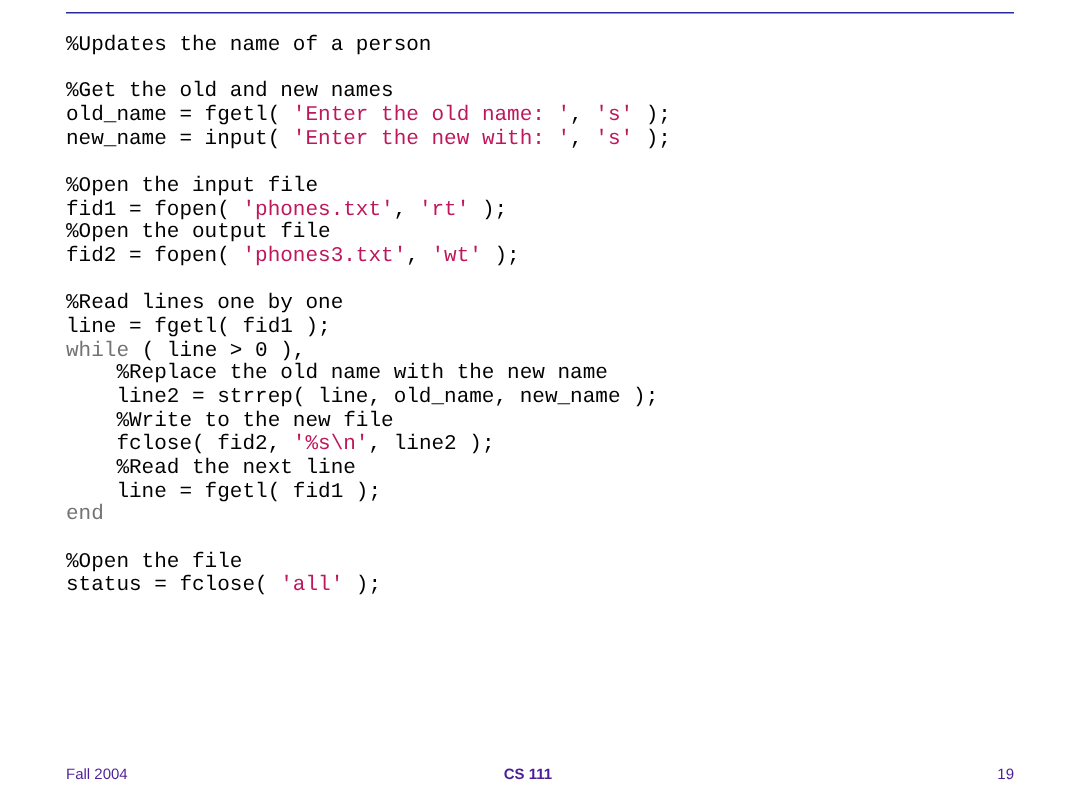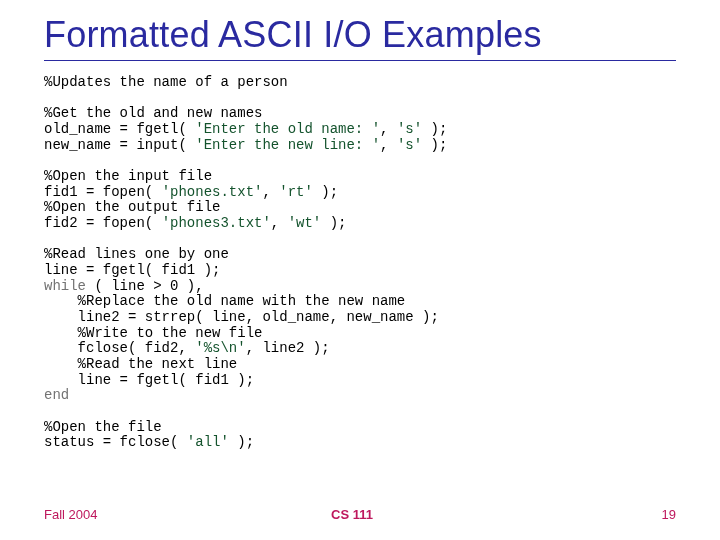--- a/index.html
+++ b/index.html
@@ -34,52 +34,51 @@
   }
   .code {
     font-family: "Courier New", Courier, monospace;
     font-size: 14px;
     line-height: 1.12;
     white-space: pre;
     color: #000;
   }
   .kw-comment { color: #000; font-family: Liberation Mono, monospace; }
   .kw-keyword { color: #737373; }
-  .kw-string  { color: #14532d; }
+  .kw-string  { color: #be185d; }
   .footer {
     position: absolute;
     bottom: 18px;
     left: 44px;
     right: 44px;
     font-family: Verdana, Arial, sans-serif;
-    font-size: 13px;
-    color: #be185d;
+    font-size: 10px;
+    color: #4c1d95;
     display: flex;
     justify-content: space-between;
   }
   .footer .center {
     position: absolute;
     left: 0; right: 16px;
     text-align: center;
     font-weight: bold;
   }
 </style>
 </head>
 <body>
 
 <div class="slide">
 
-  <div class="title">Formatted ASCII I/O Examples</div>
   <hr class="rule">
 
   <div class="code"><span class="kw-comment">%Updates the name of a person</span>
 
 <span class="kw-comment">%Get the old and new names</span>
 <span>old_name = fgetl( </span><span class="kw-string">'Enter the old name: '</span><span>, </span><span class="kw-string">'s'</span><span> );</span>
-<span>new_name = input( </span><span class="kw-string">'Enter the new line: '</span><span>, </span><span class="kw-string">'s'</span><span> );</span>
+<span>new_name = input( </span><span class="kw-string">'Enter the new with: '</span><span>, </span><span class="kw-string">'s'</span><span> );</span>
 
 <span class="kw-comment">%Open the input file</span>
 <span>fid1 = fopen( </span><span class="kw-string">'phones.txt'</span><span>, </span><span class="kw-string">'rt'</span><span> );</span>
 <span class="kw-comment">%Open the output file</span>
 <span>fid2 = fopen( </span><span class="kw-string">'phones3.txt'</span><span>, </span><span class="kw-string">'wt'</span><span> );</span>
 
 <span class="kw-comment">%Read lines one by one</span>
 <span>line = fgetl( fid1 );</span>
 <span class="kw-keyword">while</span><span> ( line &gt; 0 ),</span>
 <span class="kw-comment">    %Replace the old name with the new name</span>

